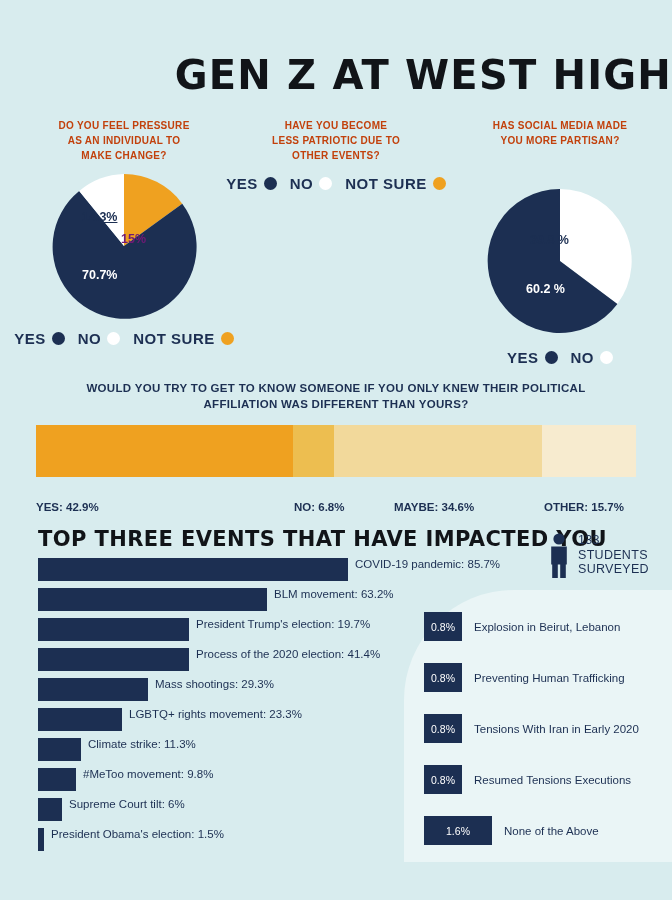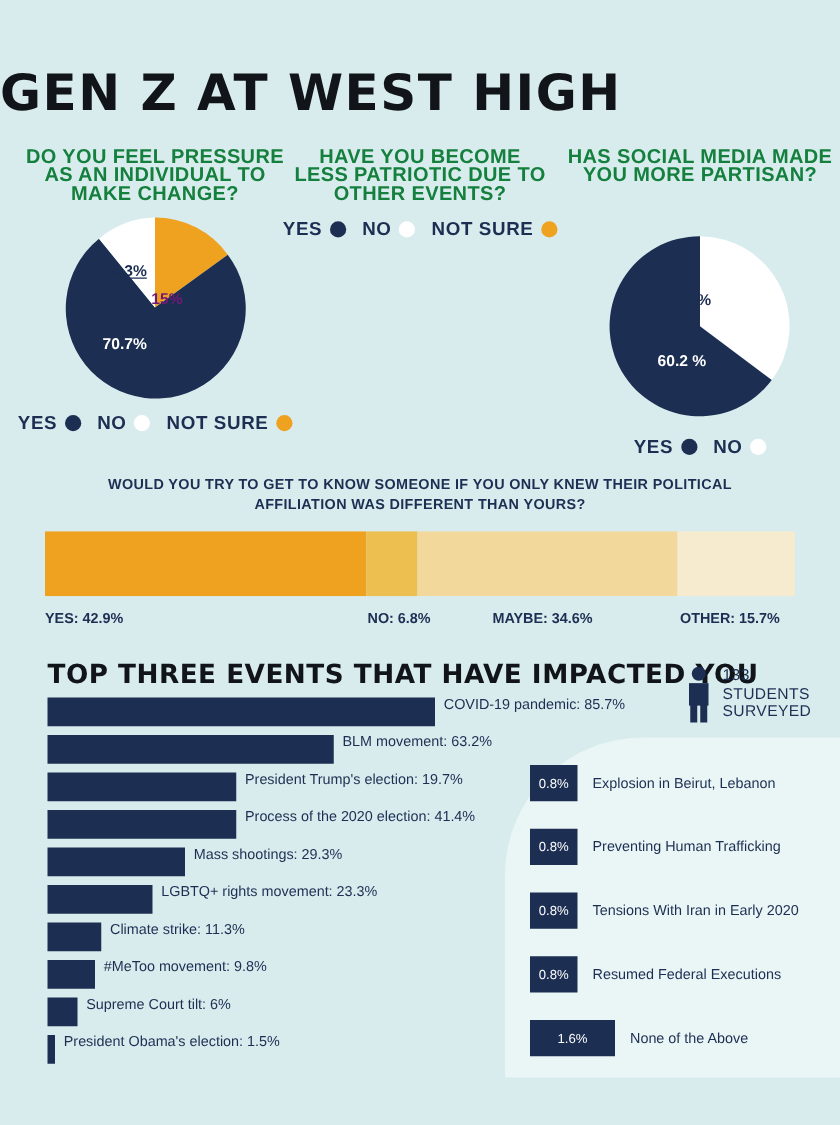--- a/index.html
+++ b/index.html
@@ -16,36 +16,36 @@
   
   .light-panel{
     position:absolute;left:404px;top:590px;width:268px;height:272px;
     background:#eaf5f6;
     border-top-left-radius:110px;
     z-index:0;
   }
 
   
   .main-title{
-    position:absolute;left:0;top:52px;width:672px;text-align:left;
+    position:absolute;left:0;top:52px;width:672px;text-align:right;
     font-size:40px;font-weight:bold;letter-spacing:1.2px;
     color:#111418;
     font-family:"DejaVu Sans", sans-serif;
     z-index:2;
   }
 
   
   .pies{position:absolute;left:0;top:118px;width:672px;height:245px;z-index:2;}
   .pie-col{position:absolute;top:0;width:224px;}
   .pie-col.c1{left:12px;}
   .pie-col.c2{left:224px;}
   .pie-col.c3{left:448px;}
   .pie-q{
-    text-align:center;font-size:16px;font-weight:bold;line-height:15px;
-    letter-spacing:.3px;color:#15803d;min-height:47px;
+    text-align:center;font-size:10px;font-weight:bold;line-height:15px;
+    letter-spacing:.3px;color:#c2410c;min-height:47px;
   }
   .pie-wrap{position:relative;width:148px;height:148px;margin:7px auto 0;}
   .pie-svg{display:block;}
   .pie-label{
     position:absolute;font-size:12.5px;font-weight:bold;white-space:nowrap;
   }
   .legend{
     margin-top:10px;display:flex;justify-content:center;align-items:center;
     gap:13px;font-size:15px;font-weight:bold;letter-spacing:.5px;
   }
@@ -56,21 +56,21 @@
   .stack-sec{position:absolute;left:0;top:380px;width:672px;z-index:2;}
   .stack-q{
     text-align:center;font-size:11.5px;font-weight:bold;line-height:16px;
     letter-spacing:.3px;padding:0 40px;color:#1c2f52;
   }
   .stack-bar{
     margin:13px auto 0;width:600px;height:52px;display:flex;overflow:hidden;
   }
   .stack-seg{height:100%;}
   .stack-labels{
-    margin:12px auto 0;width:600px;height:16px;position:relative;
+    margin:24px auto 0;width:600px;height:16px;position:relative;
     font-size:11.5px;font-weight:bold;
   }
   .stack-labels span{position:absolute;top:0;white-space:nowrap;}
 
   
   .bars-title{
     position:absolute;left:38px;top:527px;
     font-size:21px;font-weight:bold;letter-spacing:.4px;
     color:#111418;font-family:"DejaVu Sans", sans-serif;z-index:2;
   }
@@ -276,21 +276,21 @@
     <div class="minor-row">
       <div class="minor-box" style="width:38px;">0.8%</div>
       <div class="minor-lab">Preventing Human Trafficking</div>
     </div>
     <div class="minor-row">
       <div class="minor-box" style="width:38px;">0.8%</div>
       <div class="minor-lab">Tensions With Iran in Early 2020</div>
     </div>
     <div class="minor-row">
       <div class="minor-box" style="width:38px;">0.8%</div>
-      <div class="minor-lab">Resumed Federal Executions</div>
+      <div class="minor-lab">Resumed Tensions Executions</div>
     </div>
     <div class="minor-row">
       <div class="minor-box" style="width:68px;">1.6%</div>
       <div class="minor-lab">None of the Above</div>
     </div>
   </div>
 
 </div>
 
 </body></html>

